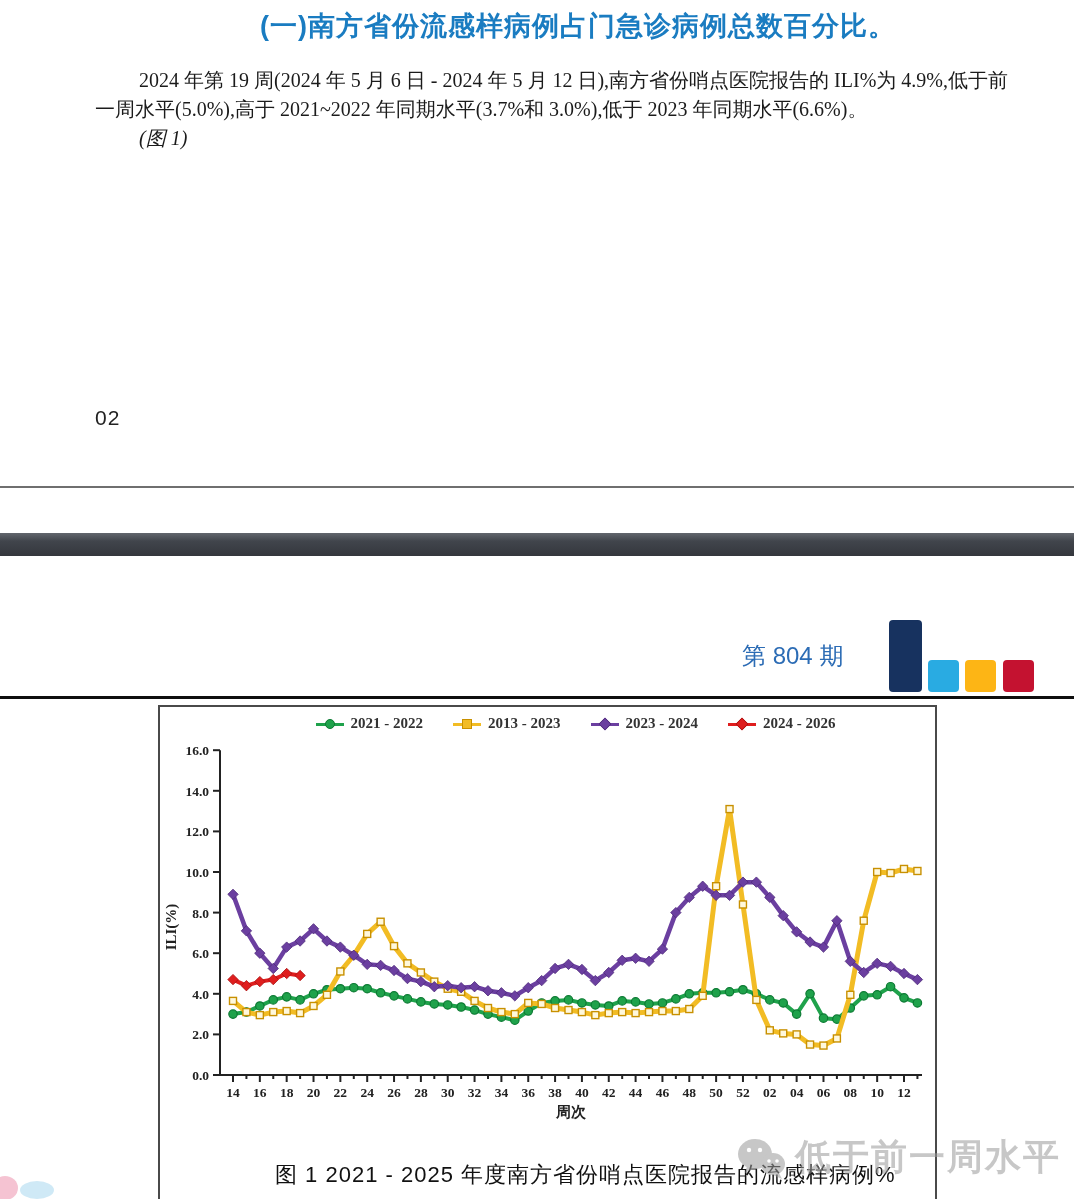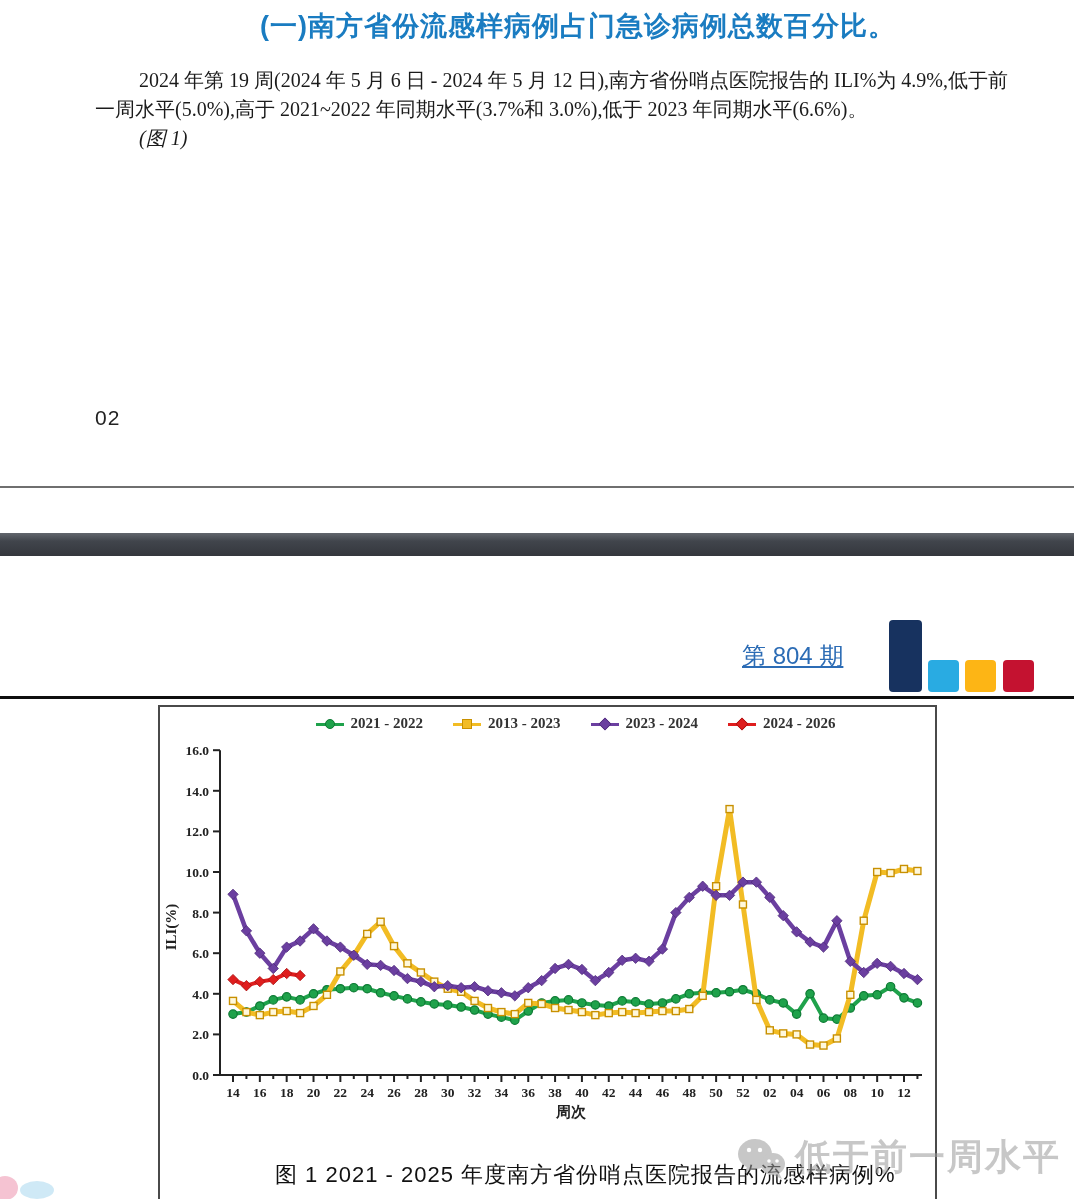--- a/index.html
+++ b/index.html
@@ -16,21 +16,21 @@
   .figure-ref{margin-top:0;font-style:italic;}
   .page-number{left:95px;top:406px;font-size:21px;color:#222;letter-spacing:1px;}
 
   
   .thin-rule{left:0;top:486px;width:1074px;height:2px;background:#6f6f6f;}
   .dark-bar{left:0;top:533px;width:1074px;height:23px;
        background:linear-gradient(#62666d,#41454c 35%,#34373d);}
   .black-rule{left:0;top:696px;width:1074px;height:3px;background:#0e0e0e;}
 
   
-  .issue-label{left:742px;top:640px;font-size:24px;color:#2c6cb5;font-weight:500;text-decoration:underline;}
+  .issue-label{left:742px;top:640px;font-size:24px;color:#2c6cb5;font-weight:500;}
   .logo-bar{border-radius:4px;}
   .logo-navy{left:889px;top:620px;width:33px;height:72px;background:#17325f;}
   .logo-blue{left:928px;top:660px;width:31px;height:32px;background:#29abe2;}
   .logo-gold{left:965px;top:660px;width:31px;height:32px;background:#fdb515;}
   .logo-redsq{left:1003px;top:660px;width:31px;height:32px;background:#c41230;}
 
   
   .figure-box{left:158px;top:705px;width:779px;height:518px;box-sizing:border-box;
        border:2px solid #4a4a4a;background:#fff;}
   .legend{position:absolute;left:60px;right:4px;top:8px;display:flex;

